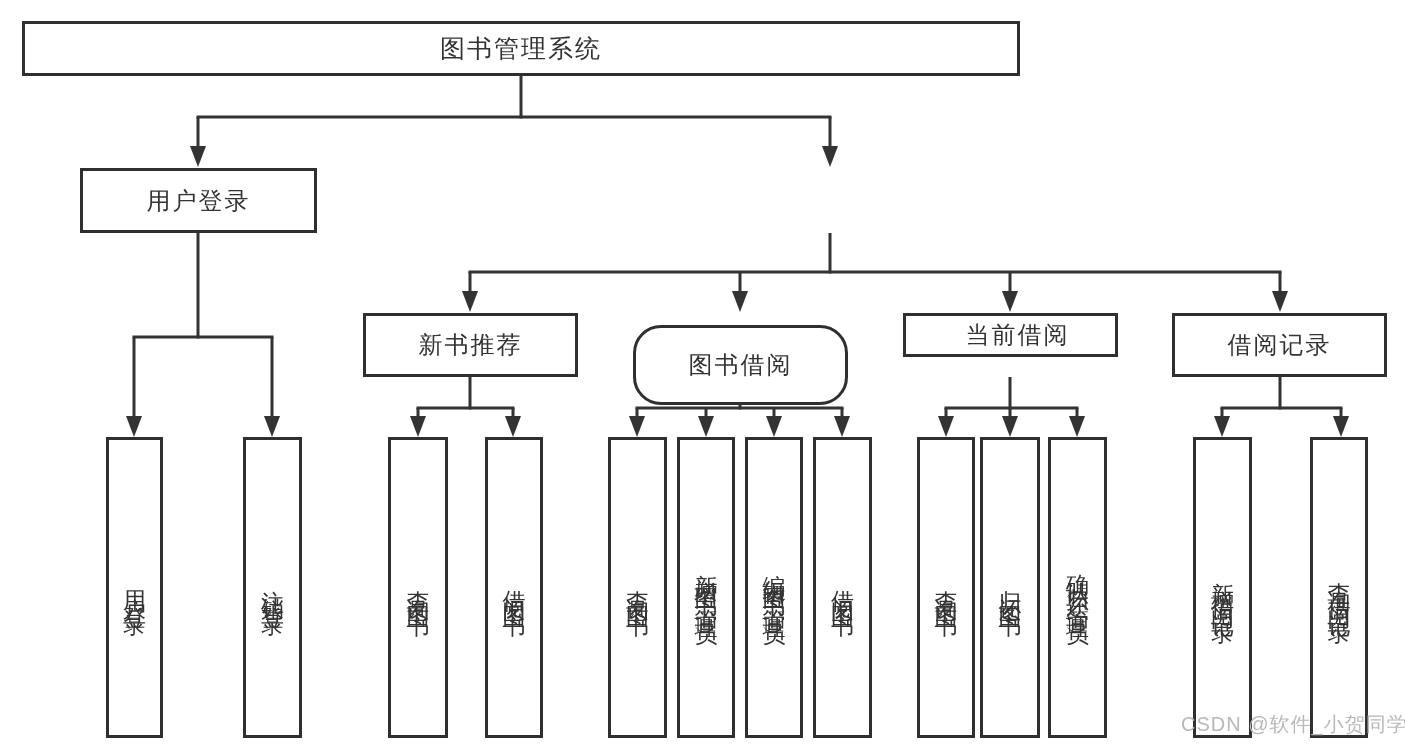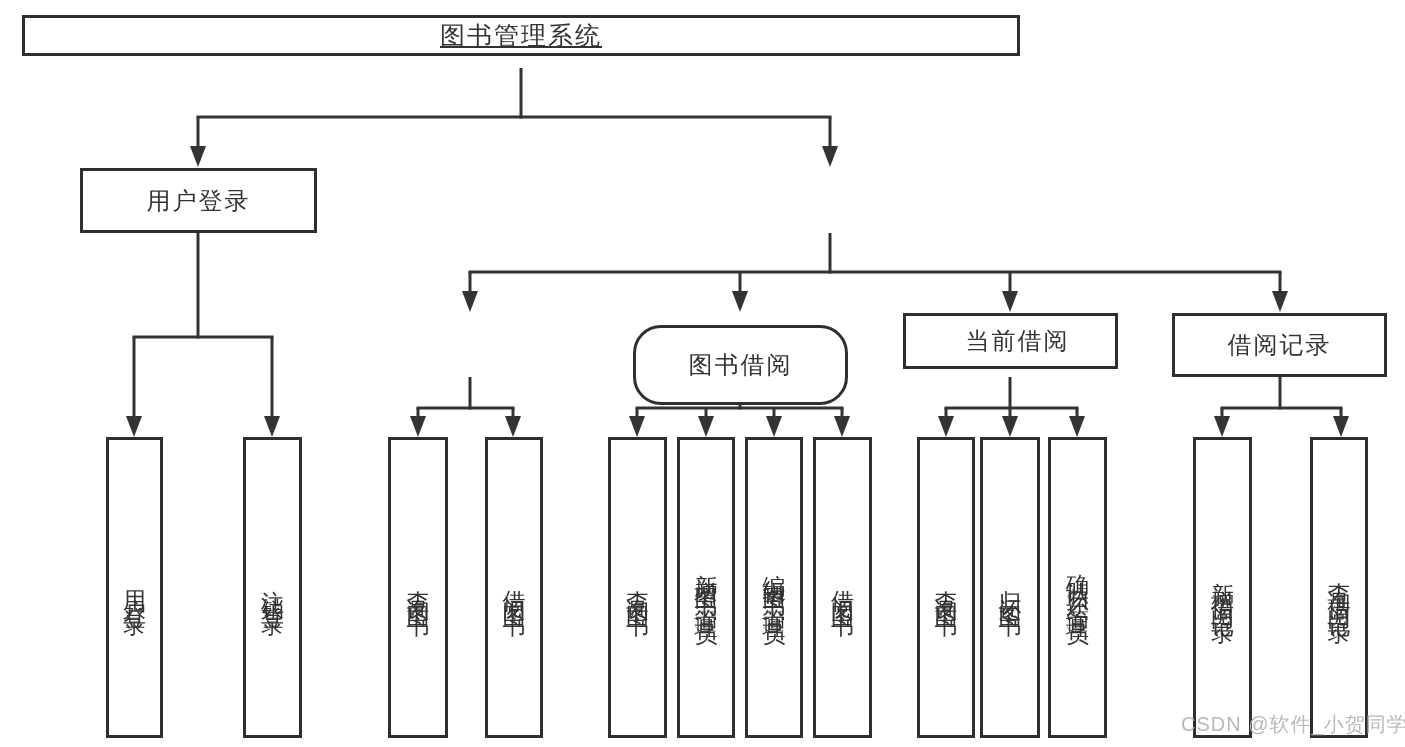--- a/index.html
+++ b/index.html
@@ -110,26 +110,27 @@
     <polygon points="1069,416 1085,416 1077,437"></polygon>
 
     <line x1="1280" y1="377" x2="1280" y2="409.5"></line>
     <line x1="1220.5" y1="408" x2="1342.5" y2="408"></line>
     <line x1="1222" y1="408" x2="1222" y2="417"></line>
     <polygon points="1214,416 1230,416 1222,437"></polygon>
     <line x1="1341" y1="408" x2="1341" y2="417"></line>
     <polygon points="1333,416 1349,416 1341,437"></polygon>
   </svg>
 
-  <div class="box h root-box" style="left:22px; top:15px; width:998px; height:41px;text-decoration:underline;">图书管理系统</div>
+  <div class="box h root-box" style="left:22px; top:21px; width:998px; height:55px;">图书管理系统</div>
 
   <div class="box h" style="left:80px; top:168px; width:237px; height:65px;">用户登录</div>
 
+  <div class="box h" style="left:363px; top:313px; width:215px; height:64px;">新书推荐</div>
   <div class="box h" style="left:633px; top:325px; width:215px; height:80px;border-radius:28px;">图书借阅</div>
-  <div class="box h" style="left:903px; top:313px; width:215px; height:56px;padding-left:14px;">当前借阅</div>
+  <div class="box h" style="left:903px; top:313px; width:215px; height:44px;padding-left:14px;">当前借阅</div>
   <div class="box h" style="left:1172px; top:313px; width:215px; height:64px;">借阅记录</div>
 
   <div class="box v" style="left:106px; top:437px; width:57px; height:301px;">用户登录</div>
   <div class="box v" style="left:243px; top:437px; width:59px; height:301px;">注销登录</div>
 
   <div class="box v" style="left:388px; top:437px; width:60px; height:301px;">查询图书</div>
   <div class="box v" style="left:485px; top:437px; width:58px; height:301px;">借阅图书</div>
 
   <div class="box v" style="left:608px; top:437px; width:59px; height:301px;">查询图书</div>
   <div class="box v" style="left:677px; top:437px; width:58px; height:301px; letter-spacing:7px;">新增图书（管理员）</div>

